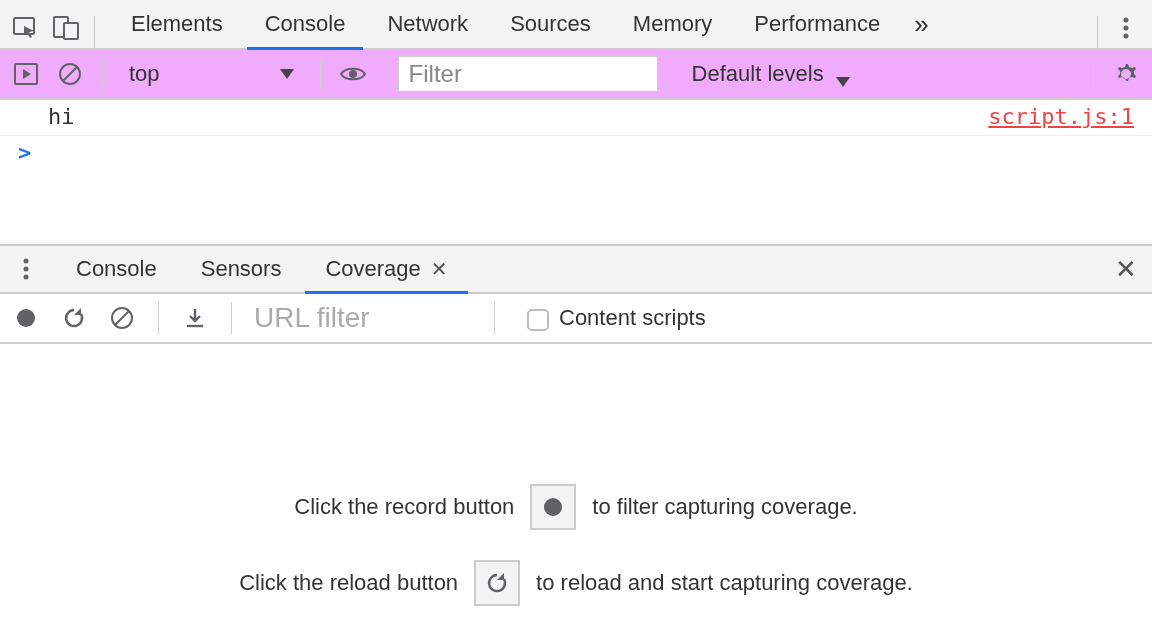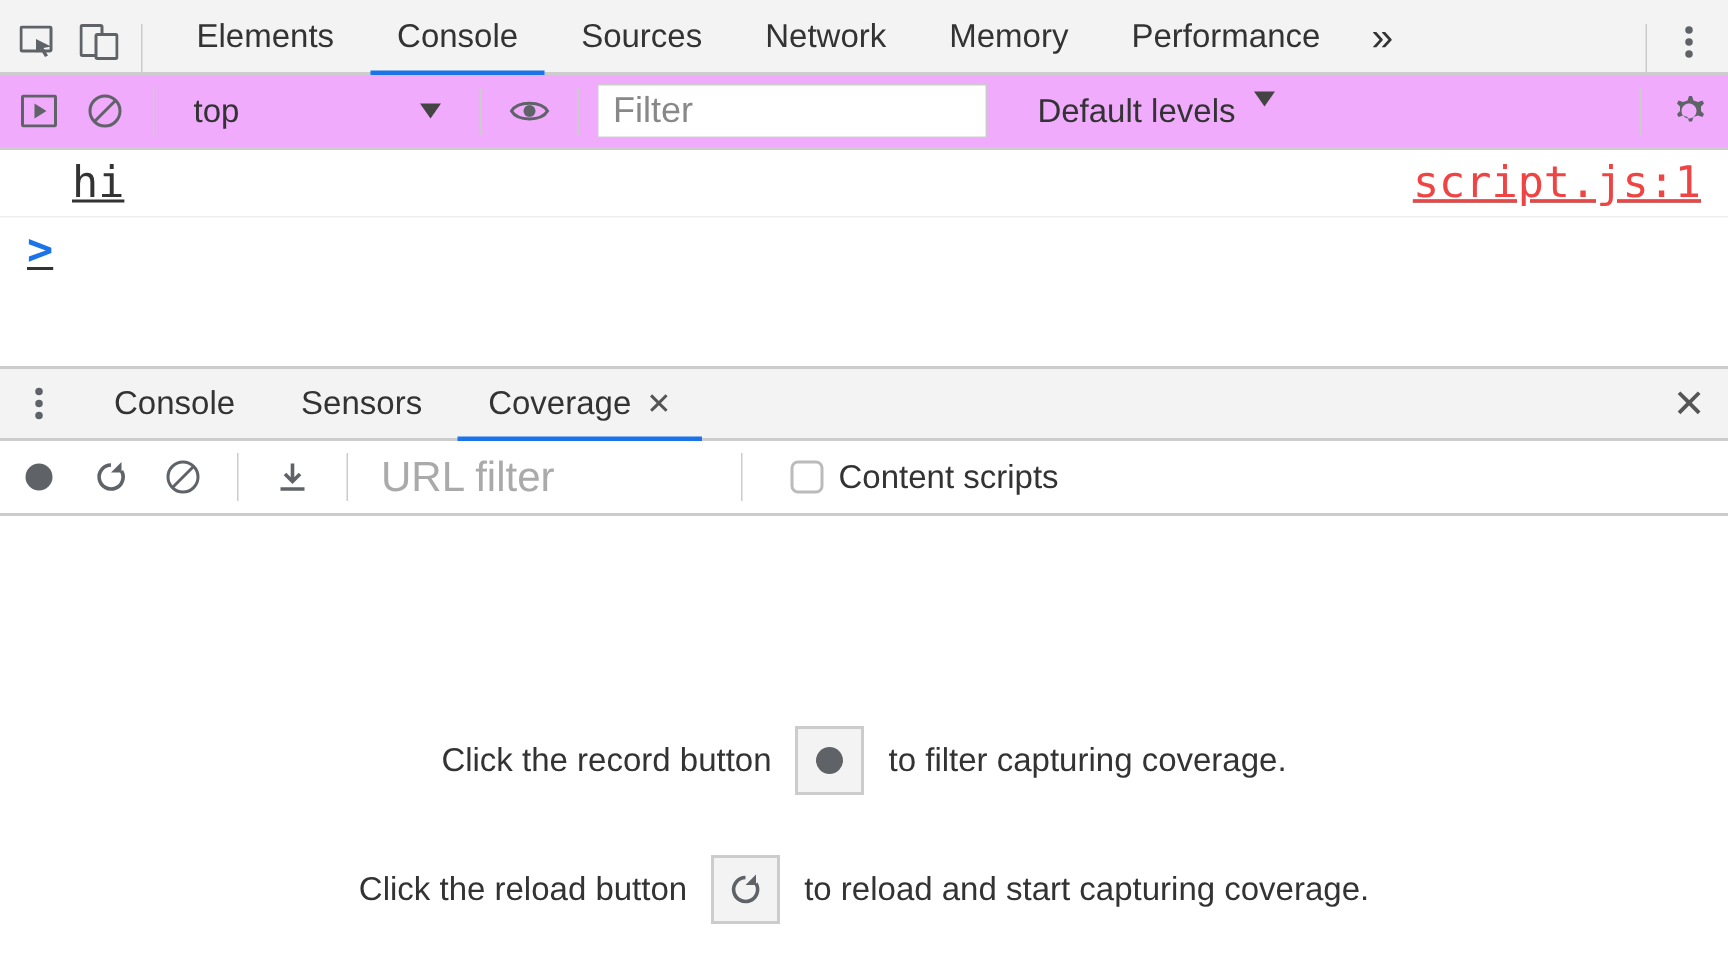--- a/index.html
+++ b/index.html
@@ -88,31 +88,30 @@
     width: 260px;
     background: #fff;
     border: 1.5px solid #ccc;
     padding: 0 10px;
     font-size: 24px;
     color: #333;
   }
   .filter-input::placeholder { color: #888; }
   .levels-select {
     display: flex;
-    align-items: flex-start;
+    align-items: flex-end;
     padding: 0 14px;
     gap: 12px;
     cursor: pointer;
   }
 
   
   .console-out {
     font-family: Menlo, Consolas, monospace;
-    font-size: 29px;
-    text-decoration: underline;
+    font-size: 22px;
   }
   .log-row {
     display: flex;
     align-items: center;
     padding: 4px 18px 6px 48px;
     border-bottom: 1px solid #eee;
     justify-content: space-between;
   }
   .log-src {
     color: #ef4444;
@@ -182,28 +181,28 @@
     color: #333;
   }
   .url-input::placeholder { color: #aaa; }
   .chk {
     width: 22px; height: 22px;
     border: 2px solid #bbb;
     border-radius: 5px;
     display: inline-block;
     margin-right: 10px;
   }
-  .chk-row { display: flex; align-items: center; padding: 0 16px; cursor: pointer; }
+  .chk-row { display: flex; align-items: flex-end; padding: 0 16px; cursor: pointer; }
 
   .coverage-hint {
     margin-top: 140px;
     display: flex;
     flex-direction: column;
     align-items: center;
-    gap: 40px;
+    gap: 30px;
     color: #333;
   }
   .hint-row {
     display: flex;
     align-items: center;
     gap: 16px;
     font-size: 22px;
   }
   .hint-icon-box {
     width: 46px; height: 46px;
@@ -237,22 +236,22 @@
     <svg width="26" height="24" viewBox="0 0 26 24">
       <rect x="1" y="1" width="14" height="20" rx="1" fill="none" stroke="#5f6368" stroke-width="2"></rect>
       <rect x="11" y="7" width="14" height="16" rx="1" fill="#f3f3f3" stroke="#5f6368" stroke-width="2"></rect>
     </svg>
   </div>
   <div class="vdiv"></div>
 
   <div class="tabs">
     <div class="tab">Elements</div>
     <div class="tab active">Console</div>
+    <div class="tab">Network</div>
     <div class="tab">Sources</div>
-    <div class="tab">Network</div>
     <div class="tab">Memory</div>
     <div class="tab">Performance</div>
     <div class="tab" style="padding:0 10px;font-size:26px;">»</div>
   </div>
 
   <div class="vdiv"></div>
   <div class="icon-btn">
     <svg width="8" height="24" viewBox="0 0 8 24">
       <circle cx="4" cy="4" r="2.5" fill="#5f6368"></circle>
       <circle cx="4" cy="12" r="2.5" fill="#5f6368"></circle>

